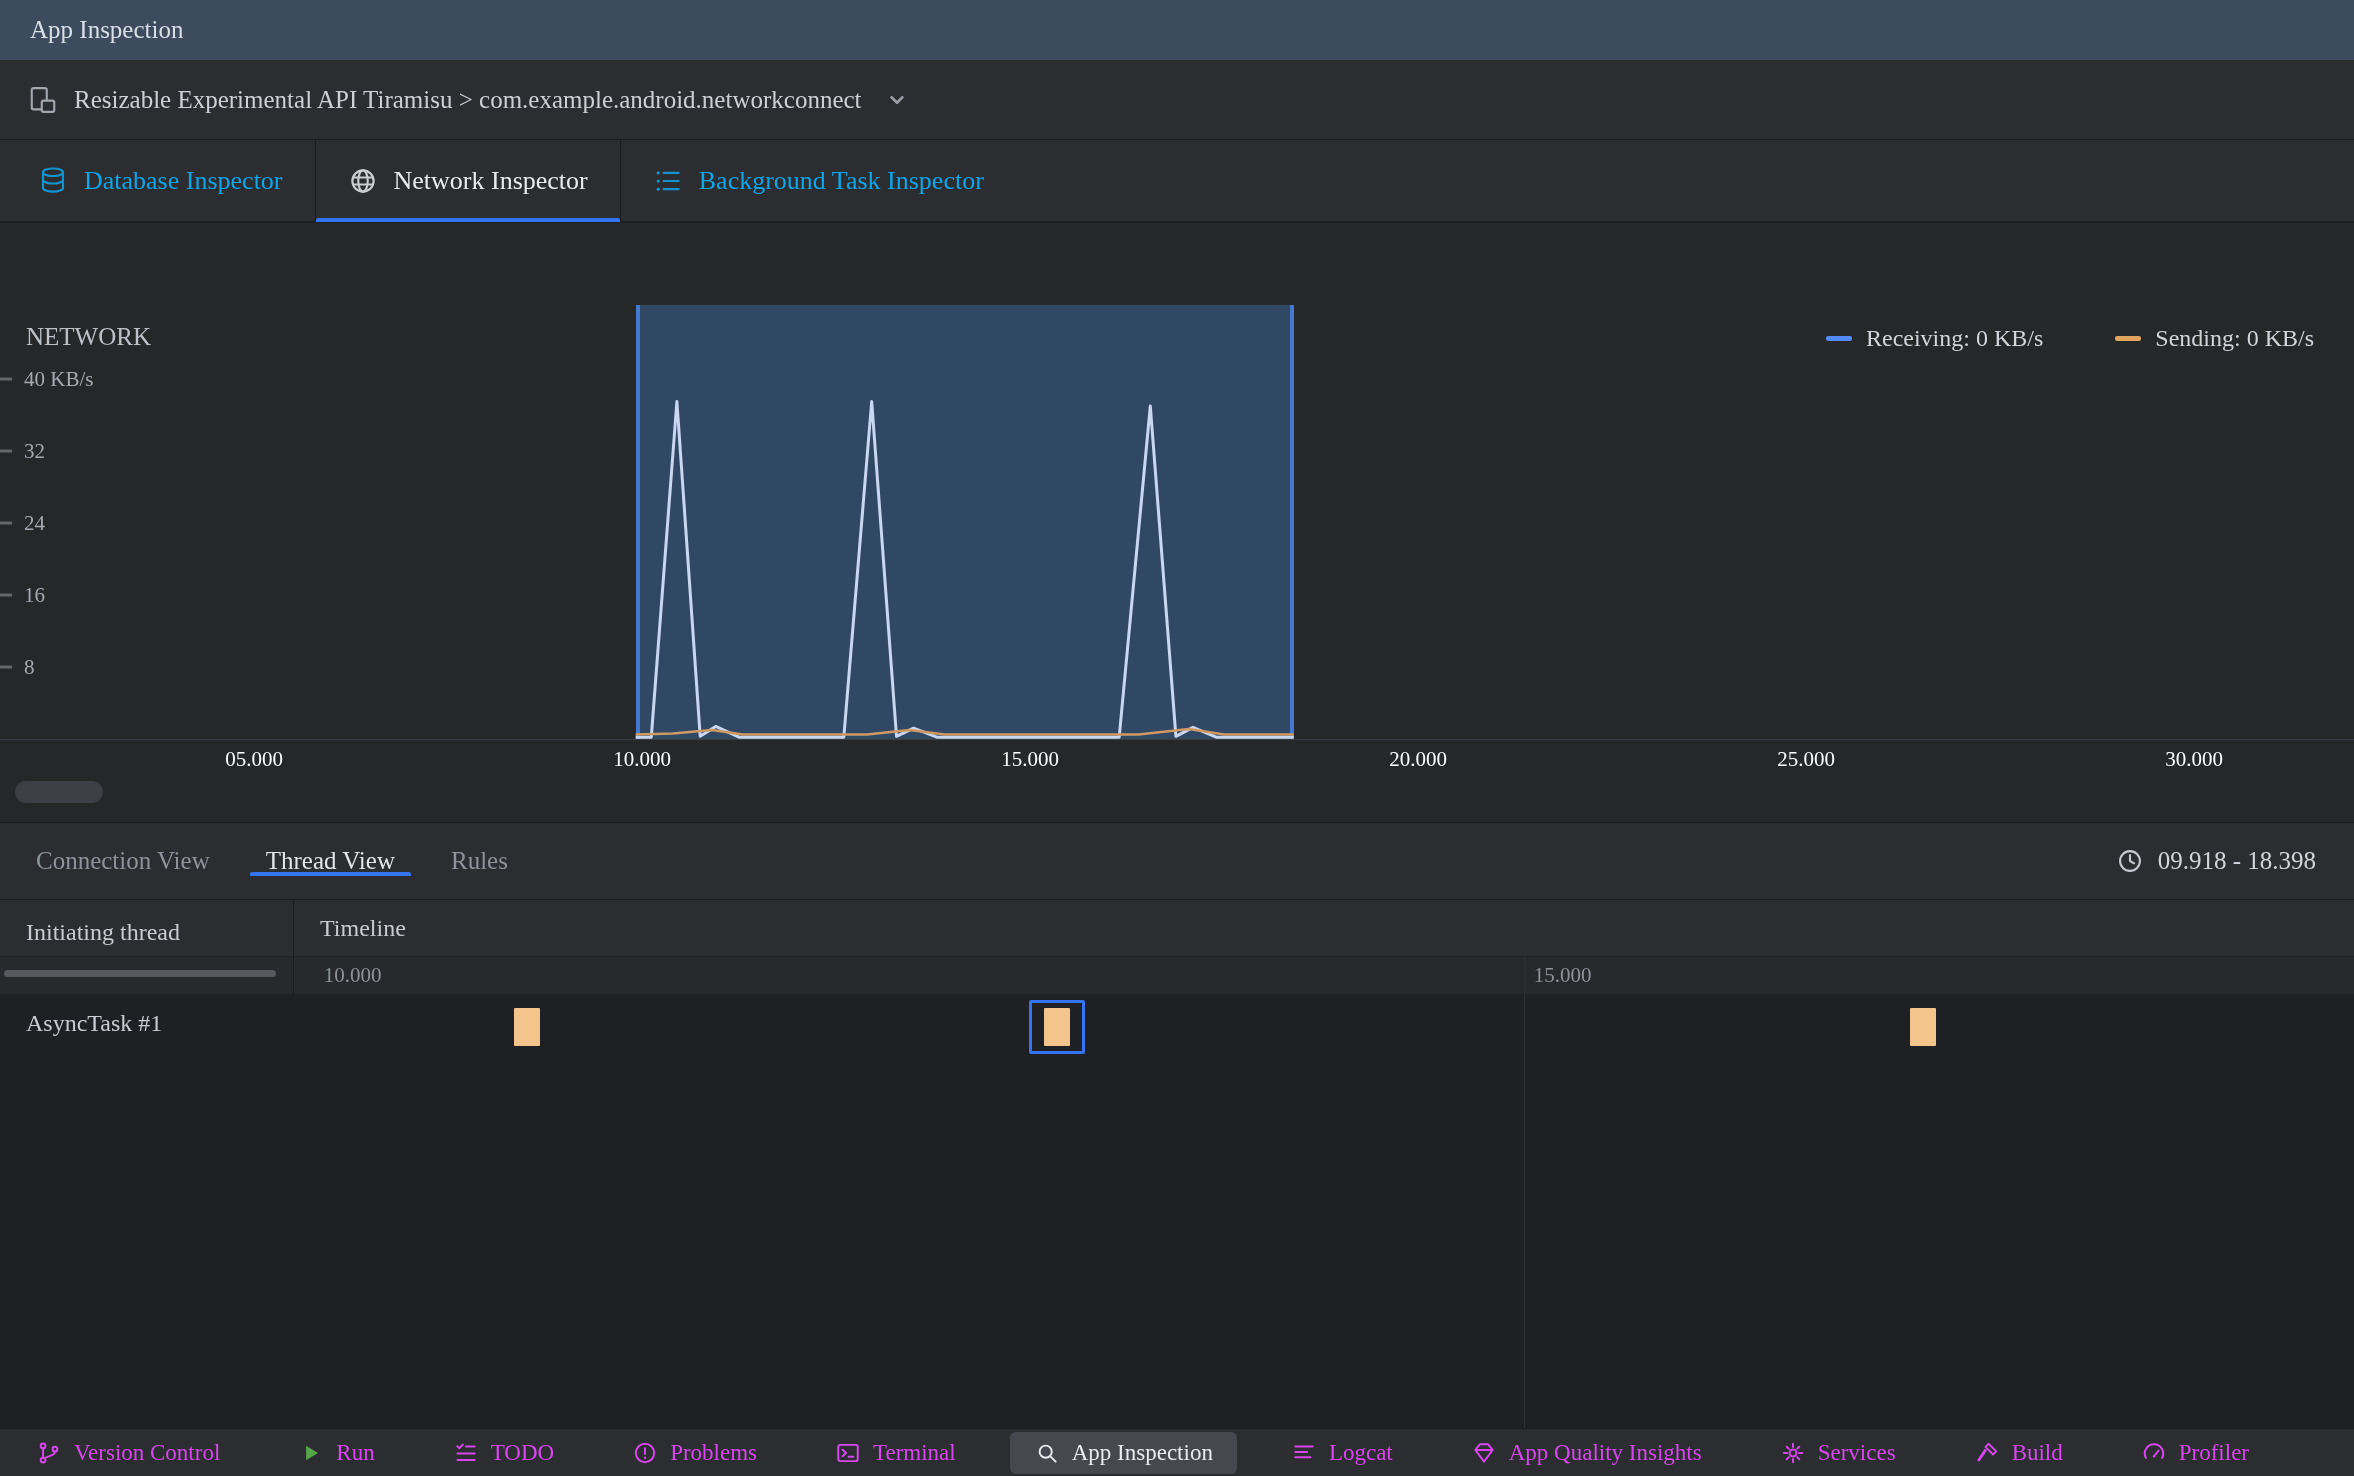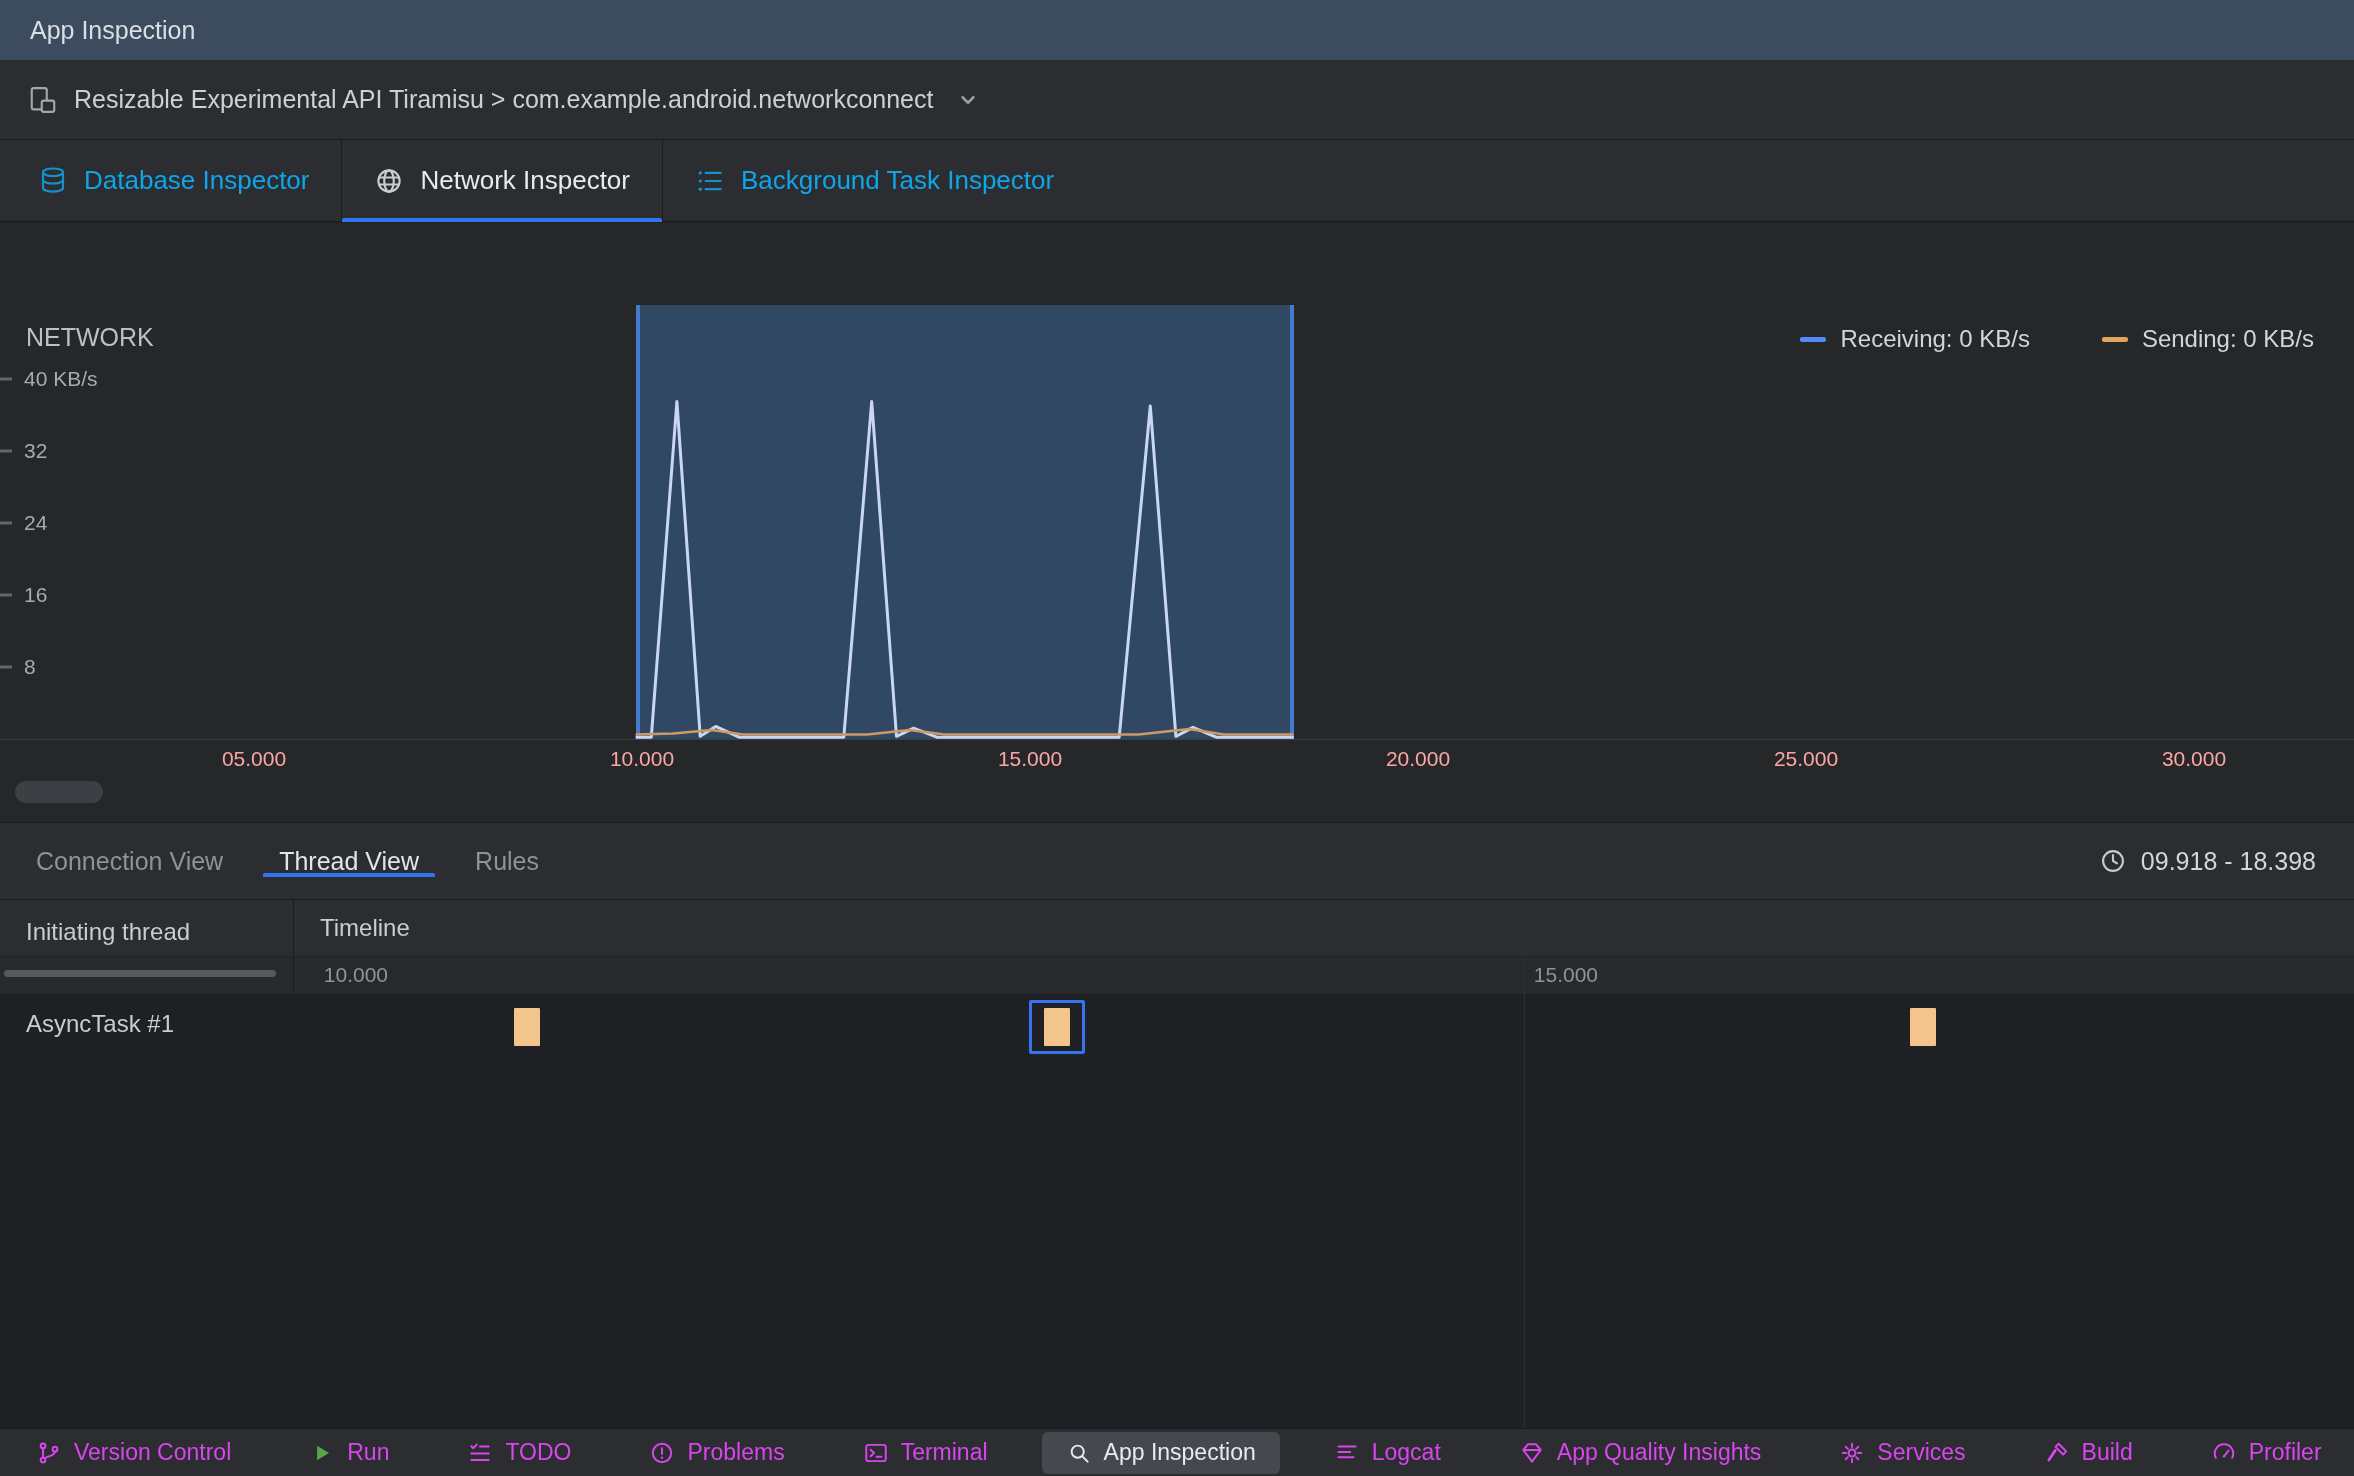--- a/index.html
+++ b/index.html
@@ -1,19 +1,19 @@
 <!DOCTYPE html>
 <html><head>
 <meta charset="utf-8">
 <style>
   * { box-sizing: border-box; margin: 0; padding: 0; }
   html,body { background:#141517; }
   .app {
     position: relative; width: 2354px; height: 1476px; overflow: hidden;
-    font-family: Liberation Sans, sans-serif;
+    font-family: Liberation Serif, serif;
     background: #1E2023; color: #CED2D8;
   }
   
   .titlebar { position:absolute; top:0; left:0; right:0; height:60px; background:#3D4B5F;
     display:flex; align-items:center; padding:0 30px; }
   .titlebar span { font-size:25px; color:#D9DFE7; }
   
   .process-bar { position:absolute; top:60px; left:0; right:0; height:80px; background:#2B2D30;
     border-bottom:1px solid #1B1C1F; display:flex; align-items:center; gap:16px; padding:0 28px; }
   .process-bar span { font-size:25px; color:#CDD0D6; }
@@ -33,21 +33,21 @@
   .chart-title { position:absolute; left:26px; top:100px; font-size:25px; color:#BDC1C7; }
   .legend { position:absolute; right:40px; top:102px; display:flex; gap:72px; align-items:center; }
   .leg-item { display:flex; align-items:center; gap:14px; font-size:24px; color:#D2D5DA; }
   .leg-dash { width:26px; height:5px; border-radius:2px; display:inline-block; }
   .selection { position:absolute; top:82px; height:434px; background:rgba(67,118,187,0.42);
     border-left:4px solid #4379CE; border-right:4px solid #4379CE; }
   .chart-svg { position:absolute; left:0; top:0; width:2354px; height:599px; pointer-events:none; }
   .y-axis, .x-axis { position:absolute; inset:0; pointer-events:none; }
   .y-dash { position:absolute; left:0; width:12px; height:3px; background:#63666B; transform:translateY(-50%); }
   .y-tick { position:absolute; left:24px; font-size:21px; color:#A6AAB1; transform:translateY(-50%); }
-  .x-tick { position:absolute; top:524px; width:140px; text-align:center; font-size:21px; color:#fca5a5; }
+  .x-tick { position:absolute; top:524px; width:140px; text-align:center; font-size:21px; color:#ffffff; }
   .baseline { position:absolute; left:0; right:0; top:516px; height:1px; background:#3A3D41; }
   .hscroll-pill { position:absolute; left:15px; top:558px; width:88px; height:22px; border-radius:11px; background:#3C3F43; }
   
   .subtab-bar { position:absolute; top:822px; left:0; right:0; height:78px; background:#2B2D30;
     border-top:1px solid #1B1C1F; border-bottom:1px solid #1B1C1F; display:flex; align-items:center; padding:0 8px; }
   .stab { position:relative; display:flex; align-items:center; padding:0 28px; font-size:25px; color:#8E929A; }
   .stab.selected { color:#E3E5E9; }
   .stab.selected::after { content:""; position:absolute; left:12px; right:12px; bottom:-1px; height:4px; background:#3574F0; border-radius:2px 2px 0 0; }
   .range { margin-left:auto; display:flex; align-items:center; gap:14px; padding-right:30px; font-size:25px; color:#D2D5DA; }
   .clock-ic { width:28px; height:28px; stroke:#C6C9CF; fill:none; stroke-width:1.8; stroke-linecap:round; stroke-linejoin:round; }

